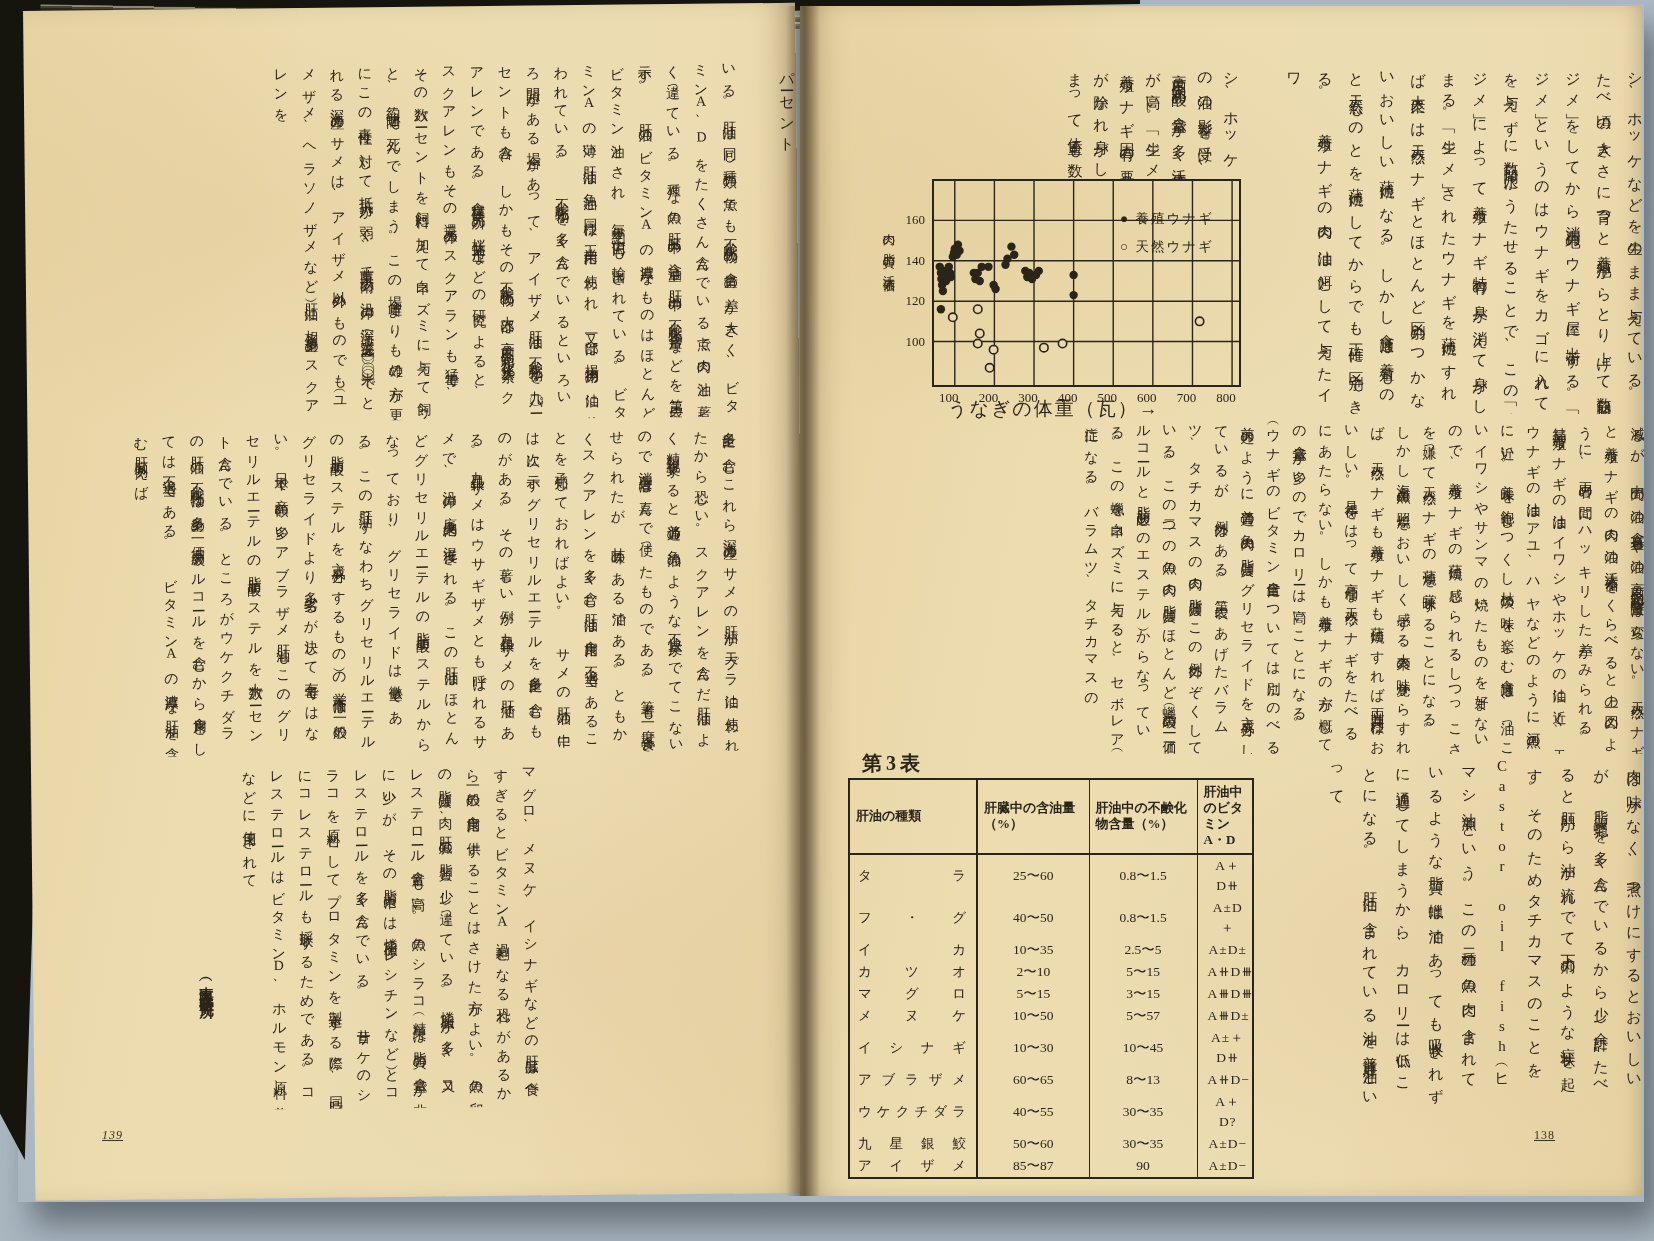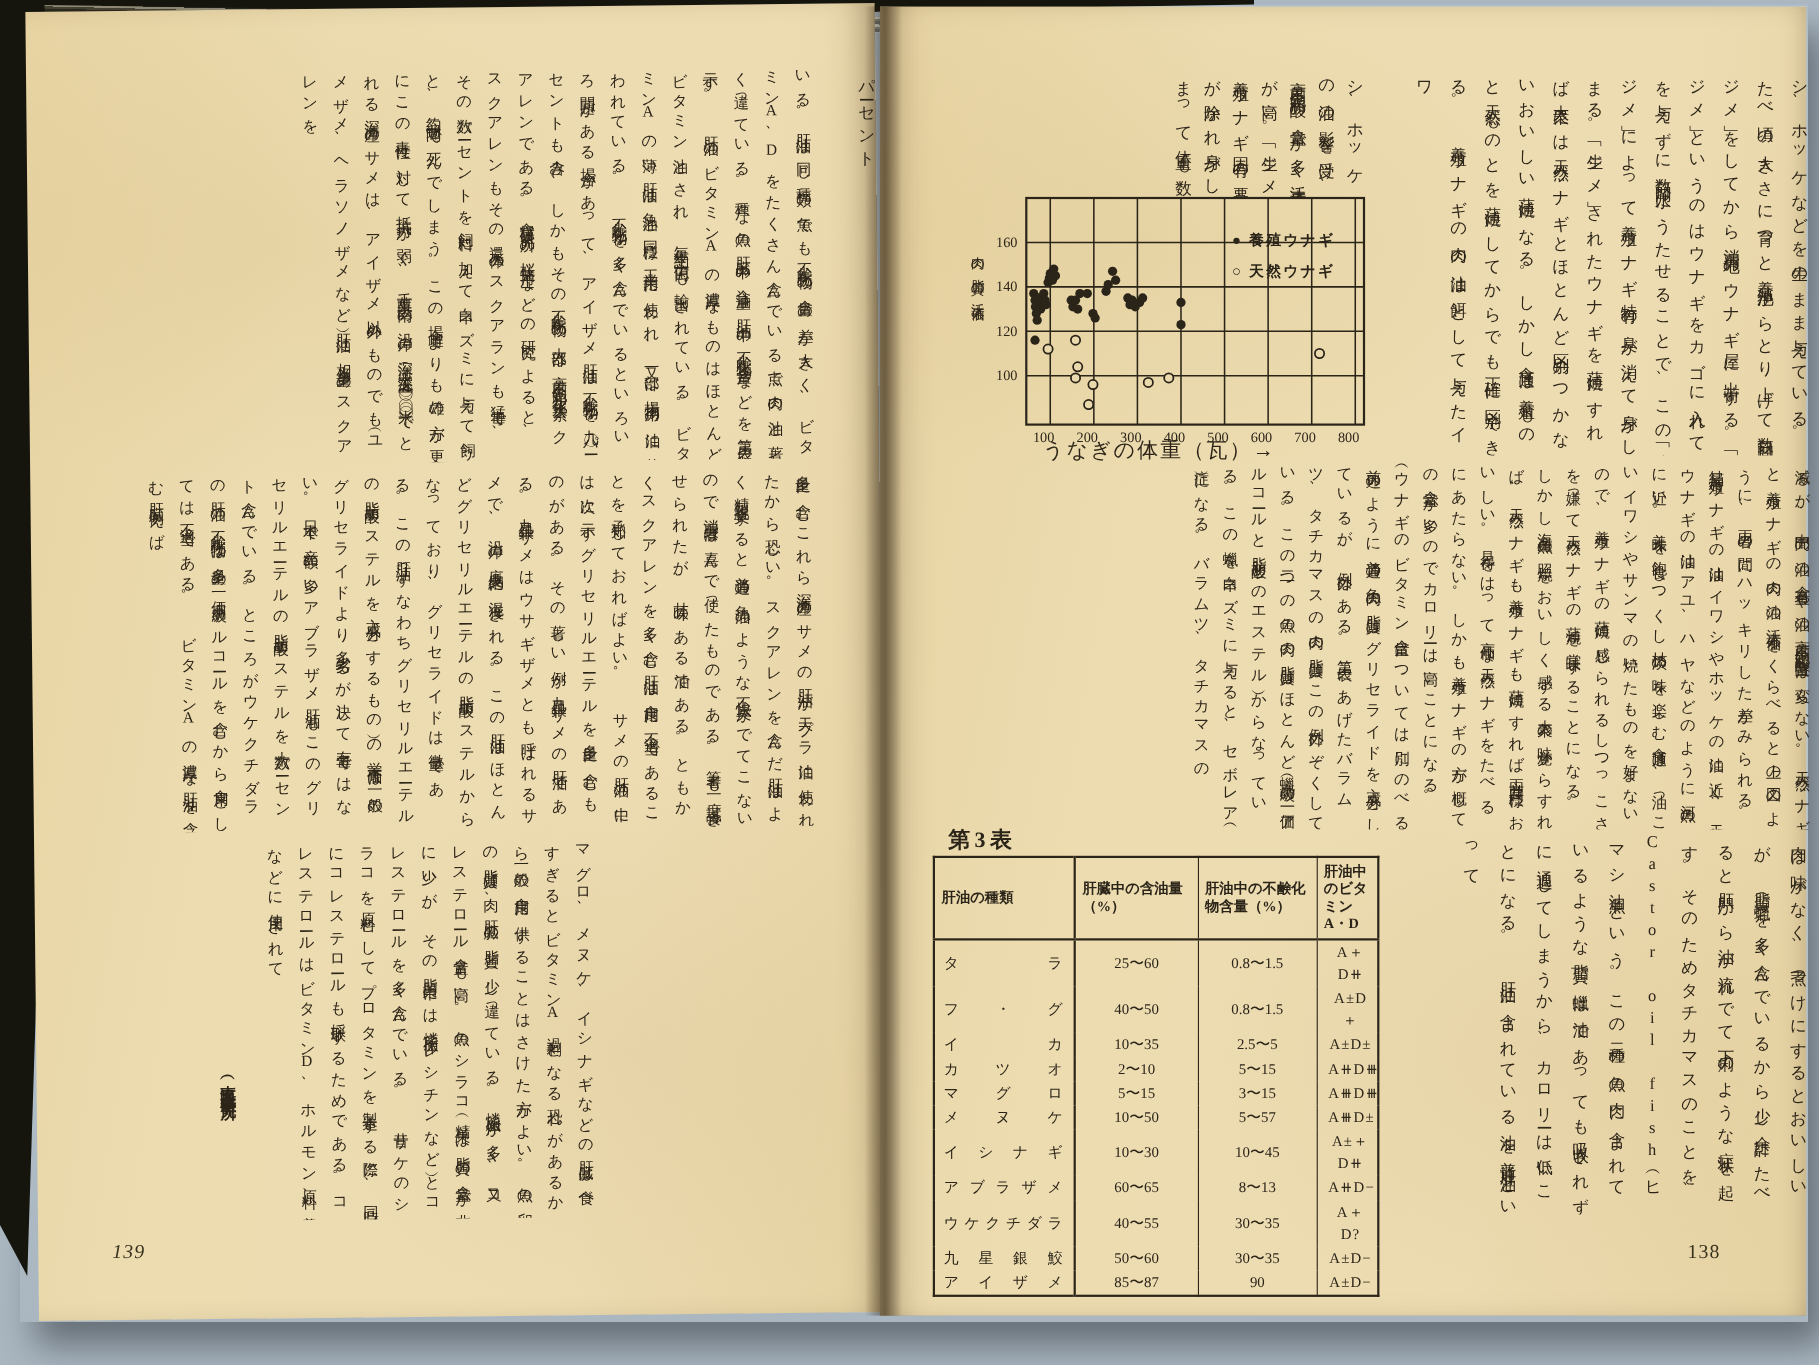--- a/index.html
+++ b/index.html
@@ -29,28 +29,28 @@
   .gutter{position:absolute;left:786px;top:6px;width:34px;height:1190px;
           background:linear-gradient(90deg,rgba(40,28,12,0) 0%,rgba(40,28,12,.42) 45%,rgba(40,28,12,.50) 55%,rgba(40,28,12,0) 100%);}
   
   .vtext{position:absolute;writing-mode:vertical-rl;text-orientation:upright;
          overflow:hidden;white-space:normal;color:#2d2519;}
   .flowL{font-size:14px;line-height:28px;letter-spacing:3.4px;}
   .flowR{font-size:15px;line-height:31px;letter-spacing:4px;}
   .flowRm{font-size:14px;line-height:26px;letter-spacing:3px;}
   .strip{font-size:15px;line-height:26px;letter-spacing:3.6px;}
   .credit{font-weight:bold;font-size:14.5px;letter-spacing:2.5px;line-height:22px;}
-  .pagenum{position:absolute;font-size:18px;font-style:italic;color:#39321f;letter-spacing:1px;}
+  .pagenum{position:absolute;font-size:12px;font-style:italic;color:#39321f;letter-spacing:1px;text-decoration:underline;}
   
   .chart-wrap{position:absolute;left:870px;top:168px;width:384px;height:246px;}
   .ylabel{position:absolute;left:882px;top:224px;height:132px;font-size:12.5px;
           letter-spacing:2.5px;line-height:14px;}
   .xlabel{position:absolute;left:948px;top:396px;font-size:19px;letter-spacing:2px;color:#2d2519;}
   .legend{position:absolute;left:1120px;top:210px;font-size:13.5px;letter-spacing:2px;}
-  .legend div{margin-bottom:10px;white-space:nowrap;font-weight:bold;}
+  .legend div{margin-bottom:10px;white-space:nowrap;}
   
   .tbl-title{position:absolute;left:862px;top:750px;font-weight:bold;font-size:20px;letter-spacing:4px;}
   table.liver{position:absolute;left:848px;top:778px;width:404px;border-collapse:collapse;
               border:2.5px solid #2b2419;font-size:13.5px;color:#2b2419;table-layout:fixed;}
   table.liver th{font-weight:bold;font-size:13px;text-align:left;padding:4px 4px 5px 6px;
                  border-bottom:2px solid #2b2419;line-height:16px;}
   table.liver th,table.liver td{border-left:1.5px solid #2b2419;}
   table.liver th:first-child,table.liver td:first-child{border-left:none;}
   table.liver th:nth-child(2),table.liver td:nth-child(2){border-left:2px solid #2b2419;}
   table.liver td{padding:1px 4px;height:20px;line-height:20px;}

